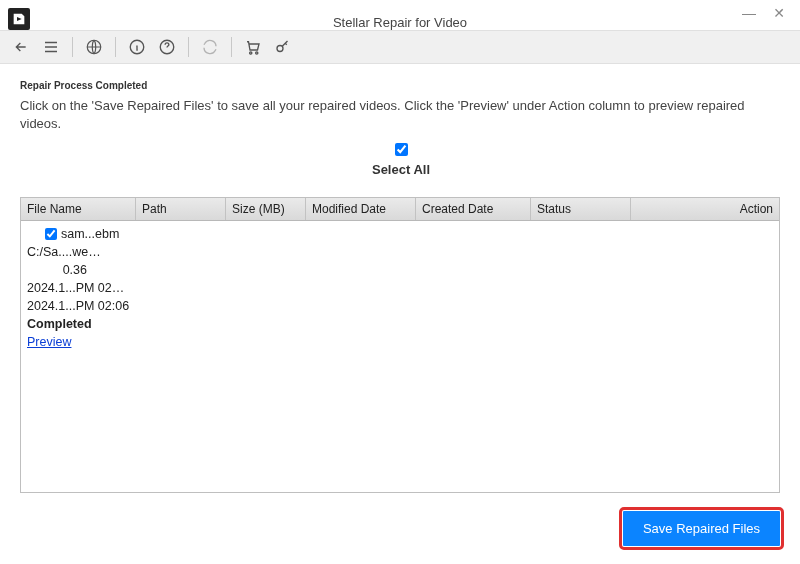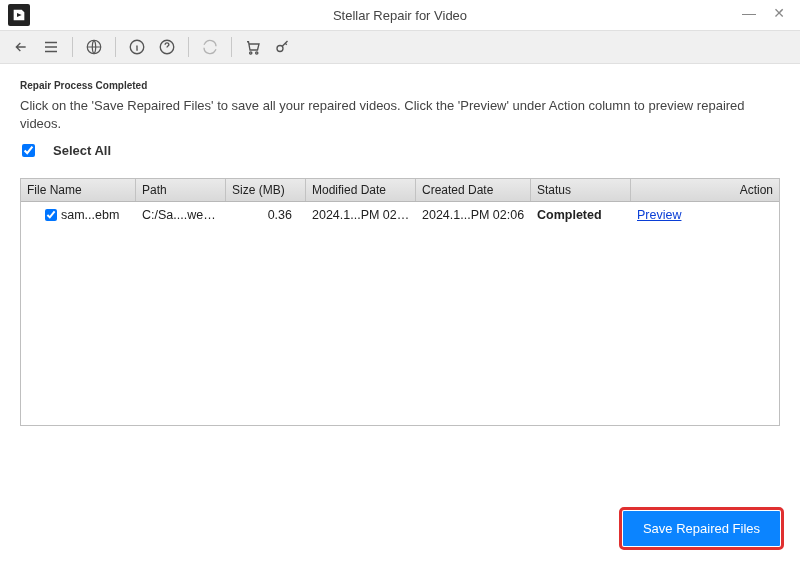--- a/index.html
+++ b/index.html
@@ -1,40 +1,40 @@
 <!DOCTYPE html>
 <html><head>
 <meta charset="utf-8">
 <style>
 * { box-sizing: border-box; margin: 0; padding: 0; font-family: "Segoe UI", Arial, sans-serif; }
 body { width: 800px; height: 564px; background: #fff; overflow: hidden; position: relative; }
 
-.titlebar { height: 30px; display: flex; align-items: center; padding: 0 8px; position: relative; }
+.titlebar { height: 30px; display: flex; align-items: flex-end; padding: 0 8px; position: relative; }
 .app-icon { width: 22px; height: 22px; background: #232323; border-radius: 2px; display:flex; align-items:center; justify-content:center; }
 .app-icon svg { width: 16px; height: 16px; }
 .title-text { position: absolute; left: 50%; transform: translateX(-50%); font-size: 13px; color: #444; }
 .win-controls { position: absolute; right: 6px; top: 0; display: flex; }
 .win-btn { width: 30px; height: 26px; display:flex; align-items:center; justify-content:center; color:#888; font-size:14px; }
 
 .toolbar { height: 34px; background: #f0f0f0; border-top:1px solid #e0e0e0; border-bottom:1px solid #e0e0e0; display:flex; align-items:center; padding: 0 10px; gap: 8px; }
 .tb-icon { width: 22px; height: 22px; display:flex; align-items:center; justify-content:center; color:#555; cursor:pointer; }
 .tb-sep { width:1px; height:20px; background:#c8c8c8; margin: 0 2px; }
 
 .content { padding: 16px 20px 0 20px; }
 .heading { font-size: 10px; font-weight: 600; color:#333; margin-bottom: 6px; }
 .subtext { font-size: 13px; color:#444; line-height: 1.4; margin-bottom: 10px; }
 
-.select-all { display:flex; align-items:center; gap:18px; font-size:13px; font-weight:600; color:#333; margin-bottom:11px; padding-left:2px; }
+.select-all { display:flex; align-items:center; gap:6px; font-size:13px; font-weight:600; color:#333; margin-bottom:11px; padding-left:2px;flex-direction:column; }
 .select-all input { width:13px; height:13px; }
 
-.table-wrap { border:1px solid #bfbfbf; height: 248px; background:#fff; overflow:hidden;margin-top:20px; }
+.table-wrap { border:1px solid #bfbfbf; height: 296px; background:#fff; overflow:hidden;margin-top:20px; }
 .thead { display:flex; background: linear-gradient(#eaeaea,#d9d9d9); border-bottom:1px solid #b8b8b8; }
 .th { font-size:12px; color:#222; padding:4px 6px; border-right:1px solid #c2c2c2; white-space:nowrap; overflow:hidden; }
 .th:last-child { border-right:none;text-align:right; }
-.trow { display:flex; padding: 4px 0; font-size:12.5px; color:#222; }
+.trow { display:flex; padding: 4px 0; font-size:12.5px; color:#222;flex-direction:column; }
 .td { padding: 2px 6px; white-space:nowrap; overflow:hidden; text-overflow:ellipsis; }
 
 .col-name { width: 115px; }
 .col-path { width: 90px; }
 .col-size { width: 80px; text-align: left; }
 .col-size.td { text-align: right; padding-right: 14px; }
 .col-mod  { width: 110px; }
 .col-cre  { width: 115px; }
 .col-stat { width: 100px; }
 .col-act  { flex:1; }

